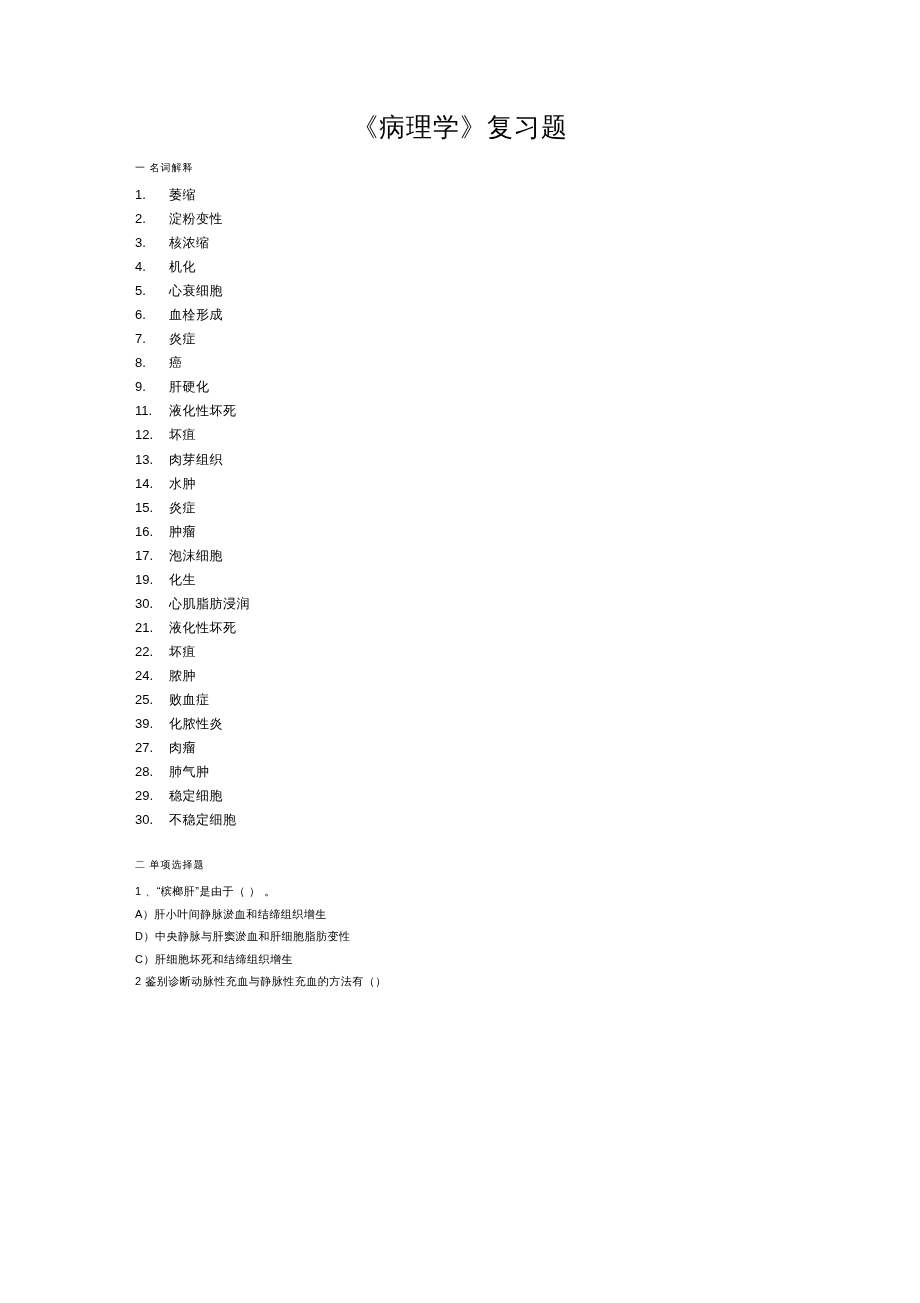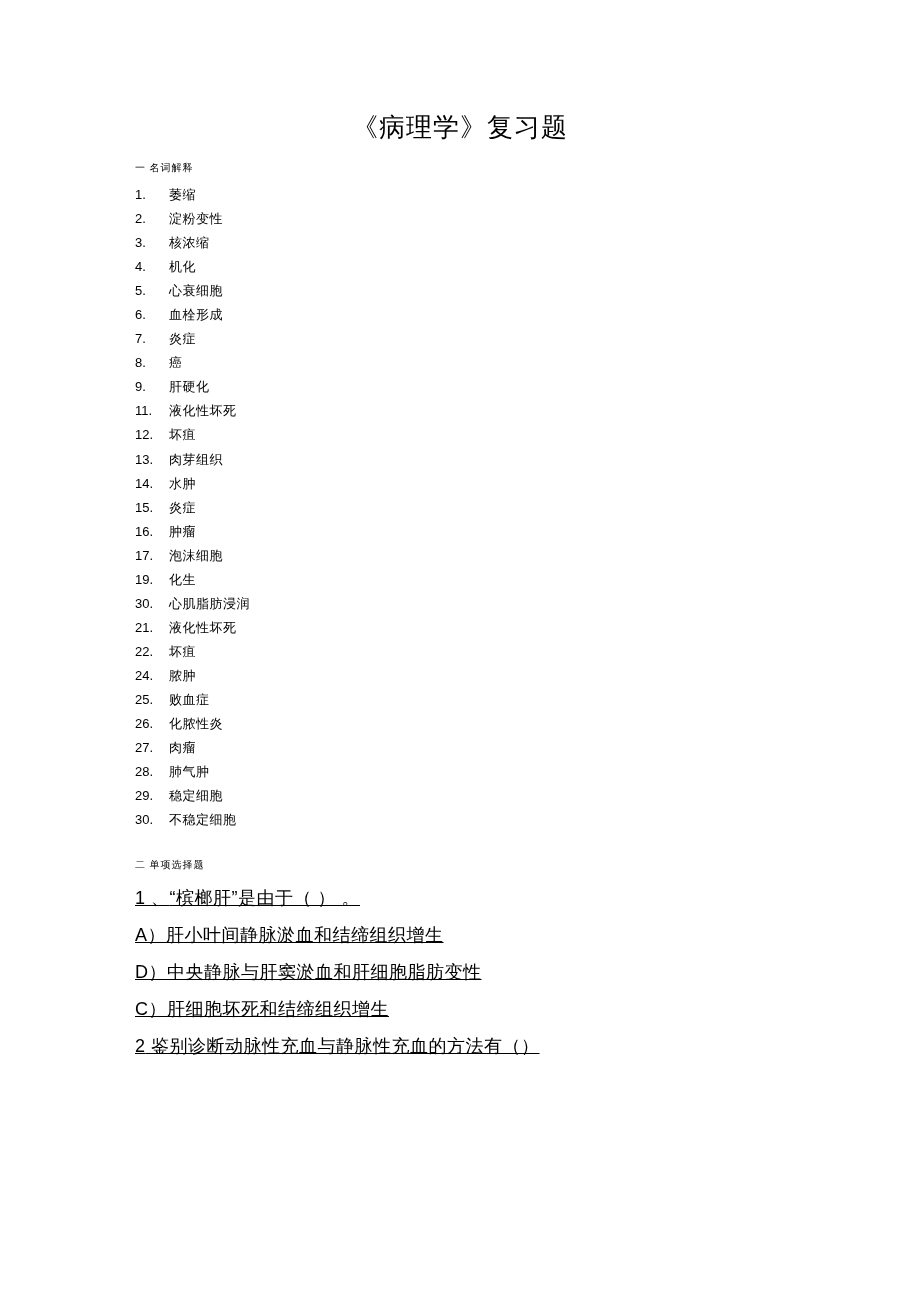--- a/index.html
+++ b/index.html
@@ -37,24 +37,23 @@
       display: flex;
     }
     .term-num {
       font-family: Arial, sans-serif;
       min-width: 34px;
     }
     .term-text {
       letter-spacing: 0.5px;
     }
     .mc-question {
-      font-size: 18px;
+      font-size: 11px;
       line-height: 2.05;
       letter-spacing: 0.5px;
-      text-decoration: underline;
     }
     .mc-q-line {
       font-family: Arial, "SimSun", sans-serif;
     }
     .mc-option {
       font-family: Arial, "SimSun", sans-serif;
     }
     .sans-num {
       font-family: Arial, sans-serif;
     }
@@ -149,21 +148,21 @@
     </li>
   <li>
       <span class="term-num">24.</span>
       <span class="term-text">脓肿</span>
     </li>
   <li>
       <span class="term-num">25.</span>
       <span class="term-text">败血症</span>
     </li>
   <li>
-      <span class="term-num">26.</span>
+      <span class="term-num">39.</span>
       <span class="term-text">化脓性炎</span>
     </li>
   <li>
       <span class="term-num">27.</span>
       <span class="term-text">肉瘤</span>
     </li>
   <li>
       <span class="term-num">28.</span>
       <span class="term-text">肺气肿</span>
     </li>

